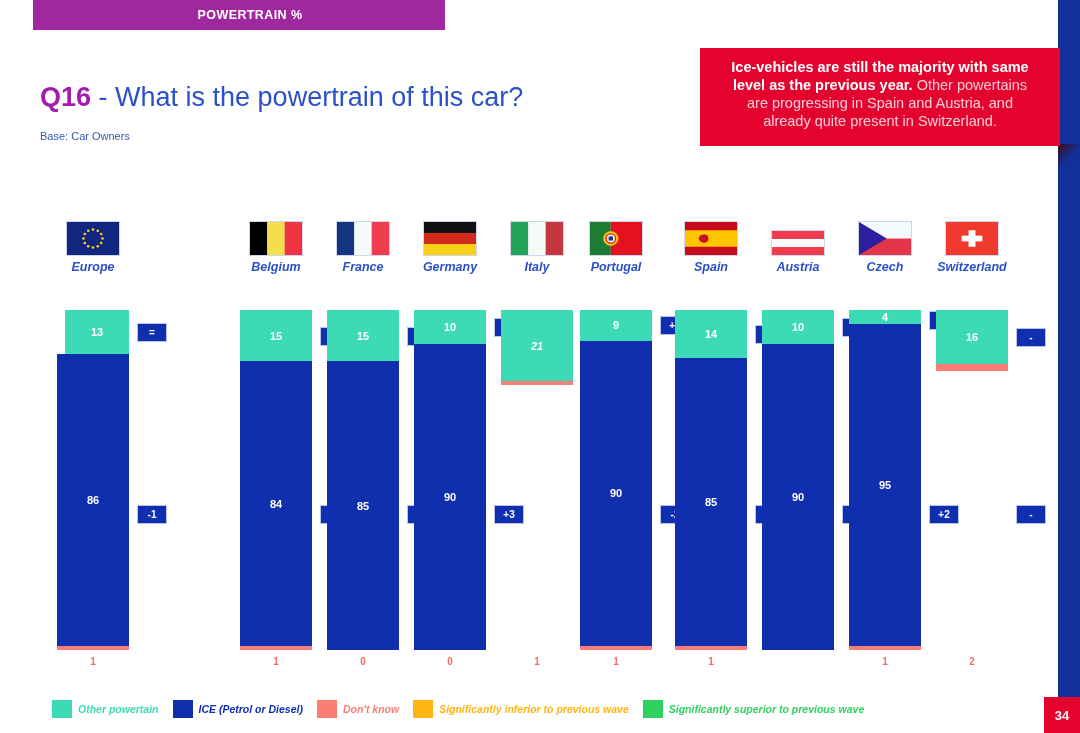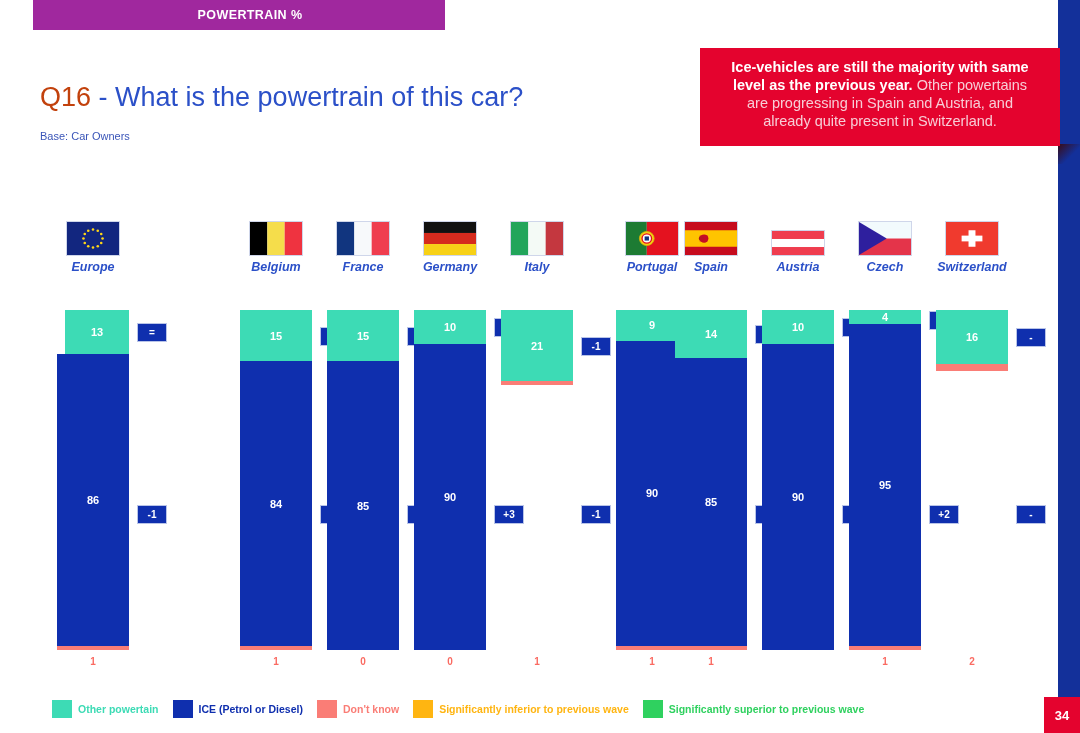--- a/index.html
+++ b/index.html
@@ -12,21 +12,21 @@
   #right-rail{position:absolute;top:0;right:0;width:22px;height:733px;background:#13309a;}
   #right-rail-notch{position:absolute;right:0;top:144px;width:22px;height:20px;
      background:linear-gradient(135deg,#3a0b15 0%,#13309a 60%);}
   #page-badge{position:absolute;right:0;bottom:0;width:36px;height:36px;background:#e4032e;
      color:#fff;font-size:13px;font-weight:bold;display:flex;align-items:center;justify-content:center;}
   
   #section-tab{position:absolute;left:33px;top:0;width:390px;height:30px;background:#a0289e;
      color:#fff;font-size:12.5px;font-weight:bold;letter-spacing:.4px;
      display:flex;align-items:center;justify-content:center;padding-left:22px;}
   #title{position:absolute;left:40px;top:82px;font-size:27px;color:#2b50c8;font-weight:400;white-space:nowrap;}
-  #title .q{color:#c2410c;font-weight:normal;}
+  #title .q{color:#a21caf;font-weight:bold;}
   #base{position:absolute;left:40px;top:130px;font-size:11px;color:#3a55b8;}
   
   #callout{position:absolute;left:700px;top:48px;width:360px;height:98px;background:#e4032e;
      color:#ffffff;font-size:14.5px;line-height:18px;text-align:center;
      padding:10px 29px;box-sizing:border-box;}
   #callout b{font-weight:bold;}
   #callout .soft{color:#f7cdd6;}
   
   #chart{position:absolute;left:0;top:222px;width:1040px;height:470px;}
   .col{position:absolute;top:0;}
@@ -39,21 +39,21 @@
   .seg.other{background:#3ddbb5;}
   .seg.ice{background:#0f2fae;}
   .seg.dk{background:#fa7d76;}
   .blabel{position:absolute;left:0;right:0;text-align:center;font-size:10px;color:#fa6b62;font-weight:bold;}
   .badge{position:absolute;background:#0f2fae;color:#fff;font-size:10px;font-weight:bold;
      border:1px solid #b9c4e8;box-sizing:border-box;width:30px;height:19px;
      display:flex;align-items:center;justify-content:center;}
   .badge.pos{color:#2fd15f;}
   .badge.neg{color:#ffb511;}
   
-  #legend{position:absolute;left:52px;top:700px;display:flex;align-items:center;gap:0px;}
+  #legend{position:absolute;left:52px;top:700px;display:flex;align-items:center;gap:0px;font-style:italic;}
   .lg{display:flex;align-items:center;margin-right:14px;}
   .sw{width:20px;height:18px;margin-right:6px;}
   .lgt{font-size:10.5px;font-weight:bold;white-space:nowrap;}
 </style>
 </head>
 <body>
 
 <div id="right-rail"></div>
 <div id="right-rail-notch"></div>
 <div id="page-badge">34</div>
@@ -178,31 +178,31 @@
       <div class="flagwrap">
         <div>
           <svg class="flag" viewBox="0 0 60 40" preserveAspectRatio="none">
             <rect width="20" height="40" fill="#22a55b"></rect>
             <rect x="20" width="20" height="40" fill="#f4faf6"></rect>
             <rect x="40" width="20" height="40" fill="#c4373f"></rect>
           </svg>
         </div>
         <div class="cname">Italy</div>
       </div>
-      <div class="bar" style="height: 340px;">
+      <div class="bar" style="height: 340px; font-style: italic;">
         <div class="seg other" style="height: 71.4px;">
           <span>21</span>
         </div>
         <div class="seg dk" style="height: 4px;"></div>
       </div>
       <div class="blabel" style="top: 434px;">1</div>
       <div class="badge" style="left: 80px; top: 114.7px;">-1</div>
       <div class="badge" style="left: 80px; top: 283px;">-1</div>
     </div>
-    <div class="col" style="left: 616px; width: 72px;">
+    <div class="col" style="left: 580px; width: 72px;">
       <div class="flagwrap">
         <div>
           <svg class="flag" viewBox="0 0 60 40" preserveAspectRatio="none">
             <rect width="24" height="40" fill="#1d7b33"></rect>
             <rect x="24" width="36" height="40" fill="#e4121f"></rect>
             <circle cx="24" cy="20" r="8.5" fill="#f7d117" stroke="#d9b400"></circle>
             <circle cx="24" cy="20" r="5.5" fill="#fff"></circle>
             <circle cx="24" cy="20" r="5.5" fill="none" stroke="#e4121f" stroke-width="1.6"></circle>
             <rect x="21.5" y="17.5" width="5" height="5" fill="#11357f"></rect>
           </svg>

